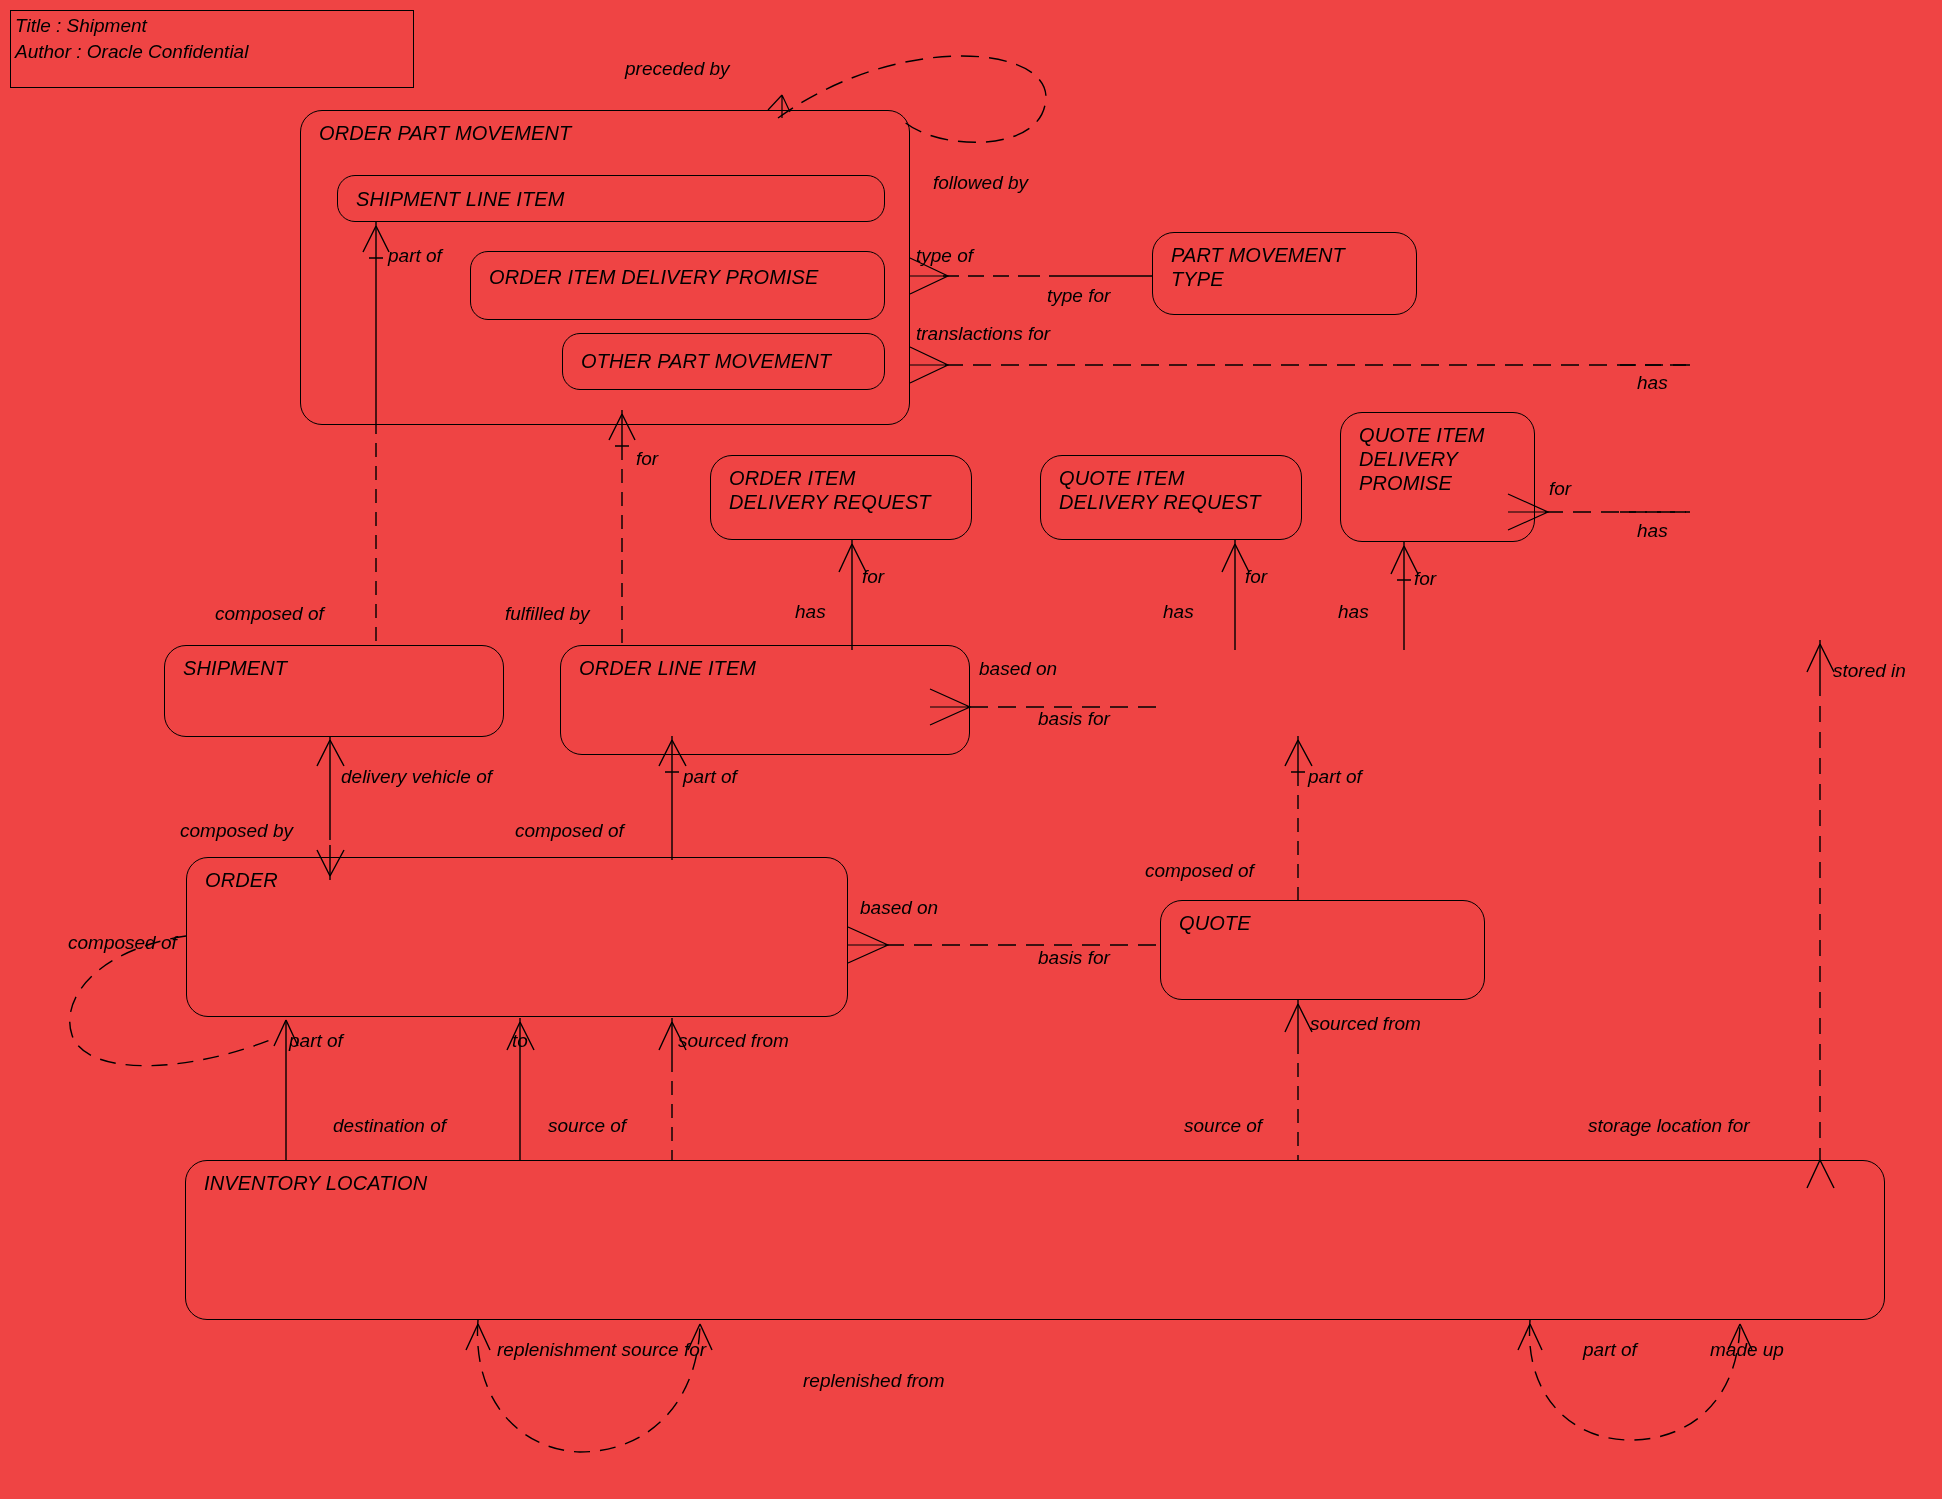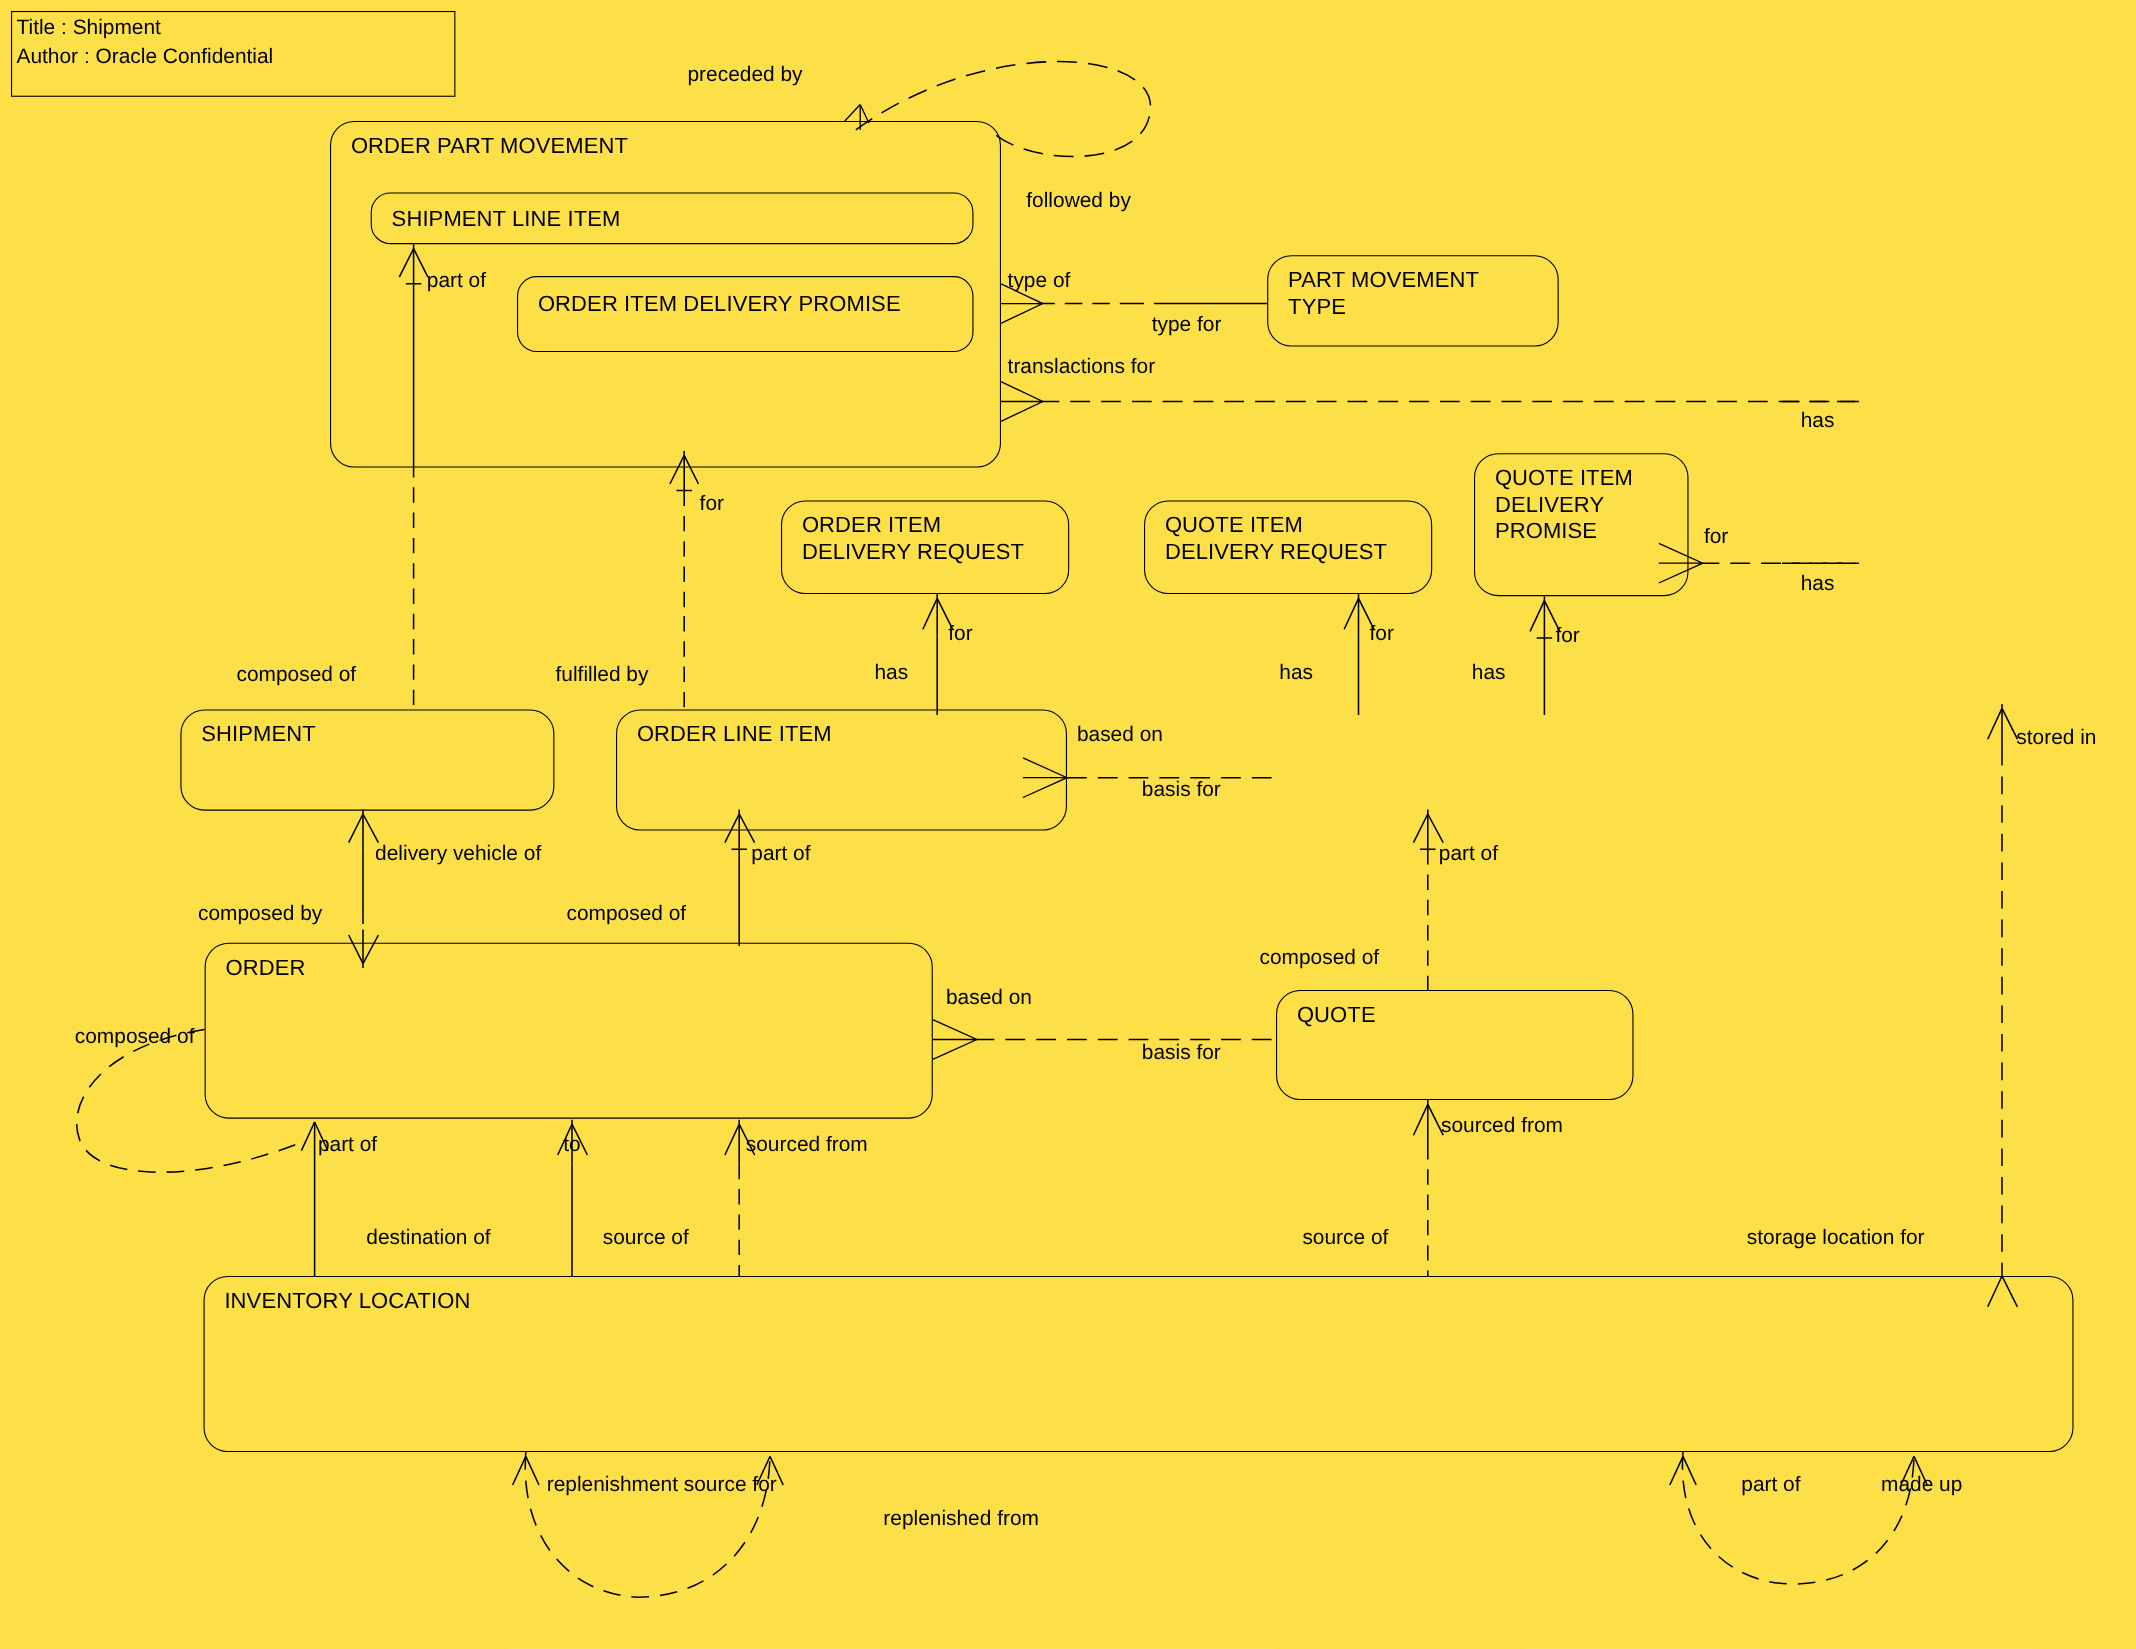--- a/index.html
+++ b/index.html
@@ -1,17 +1,17 @@
 <!DOCTYPE html>
 <html><head>
 <meta charset="utf-8">
 <style>
   html,body{margin:0;padding:0;background:#ffffff;}
-  #stage{position:relative;width:1942px;height:1499px;background:#fde047;
-         font-family:"Liberation Sans",sans-serif;color:#000;overflow:hidden;}
+  #stage{position:relative;width:1942px;height:1499px;background:#ef4444;
+         font-family:"Liberation Sans",sans-serif;color:#000;overflow:hidden;font-style:italic;}
   svg#wires{position:absolute;left:0;top:0;width:1942px;height:1499px;}
   .ent{position:absolute;border:1.4px solid #000;border-radius:22px;background:transparent;box-sizing:border-box;}
   .ent > .nm{position:absolute;left:18px;top:10px;font-size:20px;line-height:24px;white-space:pre-line;letter-spacing:.1px;}
   .titlebox{position:absolute;border:1.4px solid #000;border-radius:0;background:transparent;box-sizing:border-box;}
   .titlebox .tl{position:absolute;left:4px;top:2px;font-size:19px;line-height:26px;white-space:pre-line;}
   .lbl{position:absolute;font-size:19px;line-height:21px;white-space:nowrap;background:transparent;}
 </style>
 </head>
 <body>
 
@@ -124,20 +124,23 @@
   </div>
 
   <div class="ent" style="left:337px;top:175px;width:548px;height:47px;border-radius:18px;">
     <div class="nm" style="top:11px;">SHIPMENT LINE ITEM</div>
   </div>
 
   <div class="ent" style="left:470px;top:251px;width:415px;height:69px;border-radius:18px;">
     <div class="nm" style="top:13px;">ORDER ITEM DELIVERY PROMISE</div>
   </div>
 
+  <div class="ent" style="left:562px;top:333px;width:323px;height:57px;border-radius:18px;">
+    <div class="nm" style="top:15px;">OTHER PART MOVEMENT</div>
+  </div>
 
   <div class="ent" style="left:1152px;top:232px;width:265px;height:83px;">
     <div class="nm">PART MOVEMENT
 TYPE</div>
   </div>
 
 
   <div class="ent" style="left:710px;top:455px;width:262px;height:85px;">
     <div class="nm">ORDER ITEM
 DELIVERY REQUEST</div>

